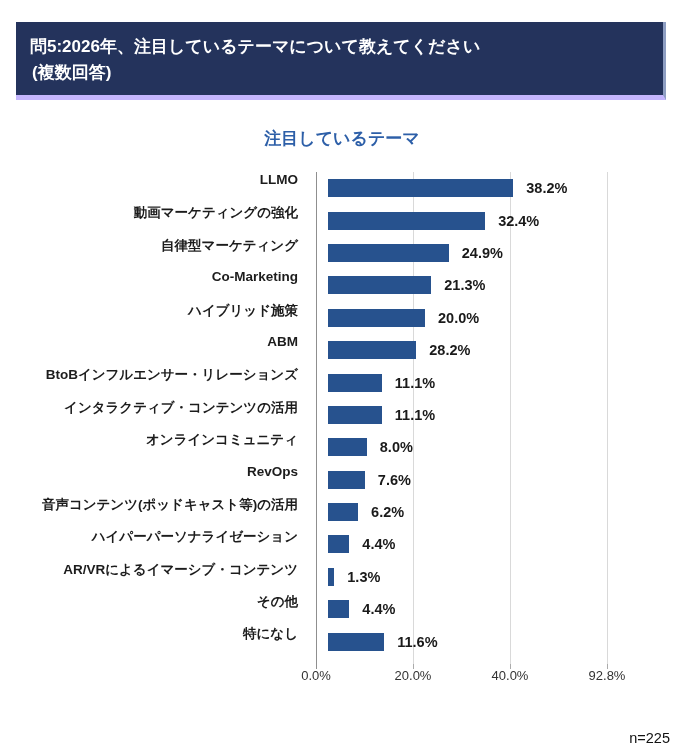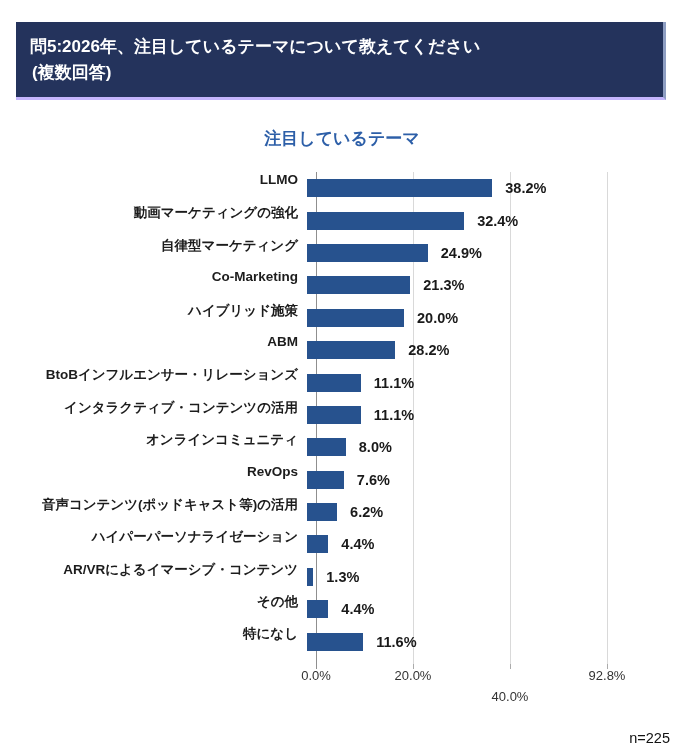--- a/index.html
+++ b/index.html
@@ -5,21 +5,21 @@
   html,body{margin:0;padding:0;}
   body{
     width:684px;height:754px;position:relative;background:#ffffff;
     font-family:"Liberation Sans","DejaVu Sans",sans-serif;
     overflow:hidden;
   }
   
   .q-header{
     position:absolute;left:16px;top:22px;width:650px;height:78px;
     box-sizing:border-box;background:#24335C;color:#ffffff;
-    border-right:3px solid #8E9EC2;border-bottom:3px solid #c4b5fd;
+    border-right:3px solid #8E9EC2;border-bottom:5px solid #c4b5fd;
     padding:12px 16px 0 14px;
     font-size:17px;font-weight:bold;line-height:1.5;
   }
   .q-header .line{display:block;white-space:nowrap;}
   .q-header .line2{padding-left:2px;}
   
   .chart-title{
     position:absolute;top:127px;left:0;width:684px;text-align:center;
     font-size:17px;font-weight:bold;color:#2D5FA8;
   }
@@ -28,21 +28,21 @@
   .gridline{position:absolute;top:0;width:1px;height:492px;background:#D9D9D9;}
   .gridline.axis{background:#8F8F8F;height:497px;}
   .tickmark{position:absolute;top:492px;width:1px;height:5px;background:#ABABAB;}
   .rows{position:absolute;left:0;top:0;width:684px;}
   .chart-row{display:flex;align-items:flex-start;height:32.4px;}
   .cat-label{
     width:307px;box-sizing:border-box;padding-right:9px;text-align:right;
     font-size:13.5px;font-weight:bold;color:#1C1C1C;white-space:nowrap;
     flex:none;
   }
-  .bar-area{position:relative;flex:1;height:100%;display:flex;align-items:center;}
+  .bar-area{position:relative;flex:1;height:100%;display:flex;align-items:center;margin-left:21px;}
   .bar{height:18px;background:#27528E;flex:none;}
   .val-label{margin-left:13px;font-size:14.5px;font-weight:bold;color:#1A1A1A;white-space:nowrap;}
   .x-ticks{position:absolute;left:0;top:668px;width:684px;height:18px;}
   .x-tick-label{
     position:absolute;transform:translateX(-50%);
     font-size:13px;color:#333333;white-space:nowrap;
   }
   .n-note{
     position:absolute;top:730px;right:14px;
     font-size:14.5px;color:#111111;
@@ -173,17 +173,17 @@
           <div class="bar" style="width: 56.26px;"></div>
           <div class="val-label">11.6%</div>
         </div>
       </div>
     </div>
 </div>
 
 <div class="x-ticks" id="xticks">
     <div class="x-tick-label" style="left: 316px;">0.0%</div>
     <div class="x-tick-label" style="left: 413px;">20.0%</div>
-    <div class="x-tick-label" style="left: 510px; margin-top: 21px;">40.0%</div>
+    <div class="x-tick-label" style="left: 510px;">40.0%</div>
     <div class="x-tick-label" style="left: 607px;">92.8%</div>
   </div>
 
 <div class="n-note">n=225</div>
 
 </body></html>

